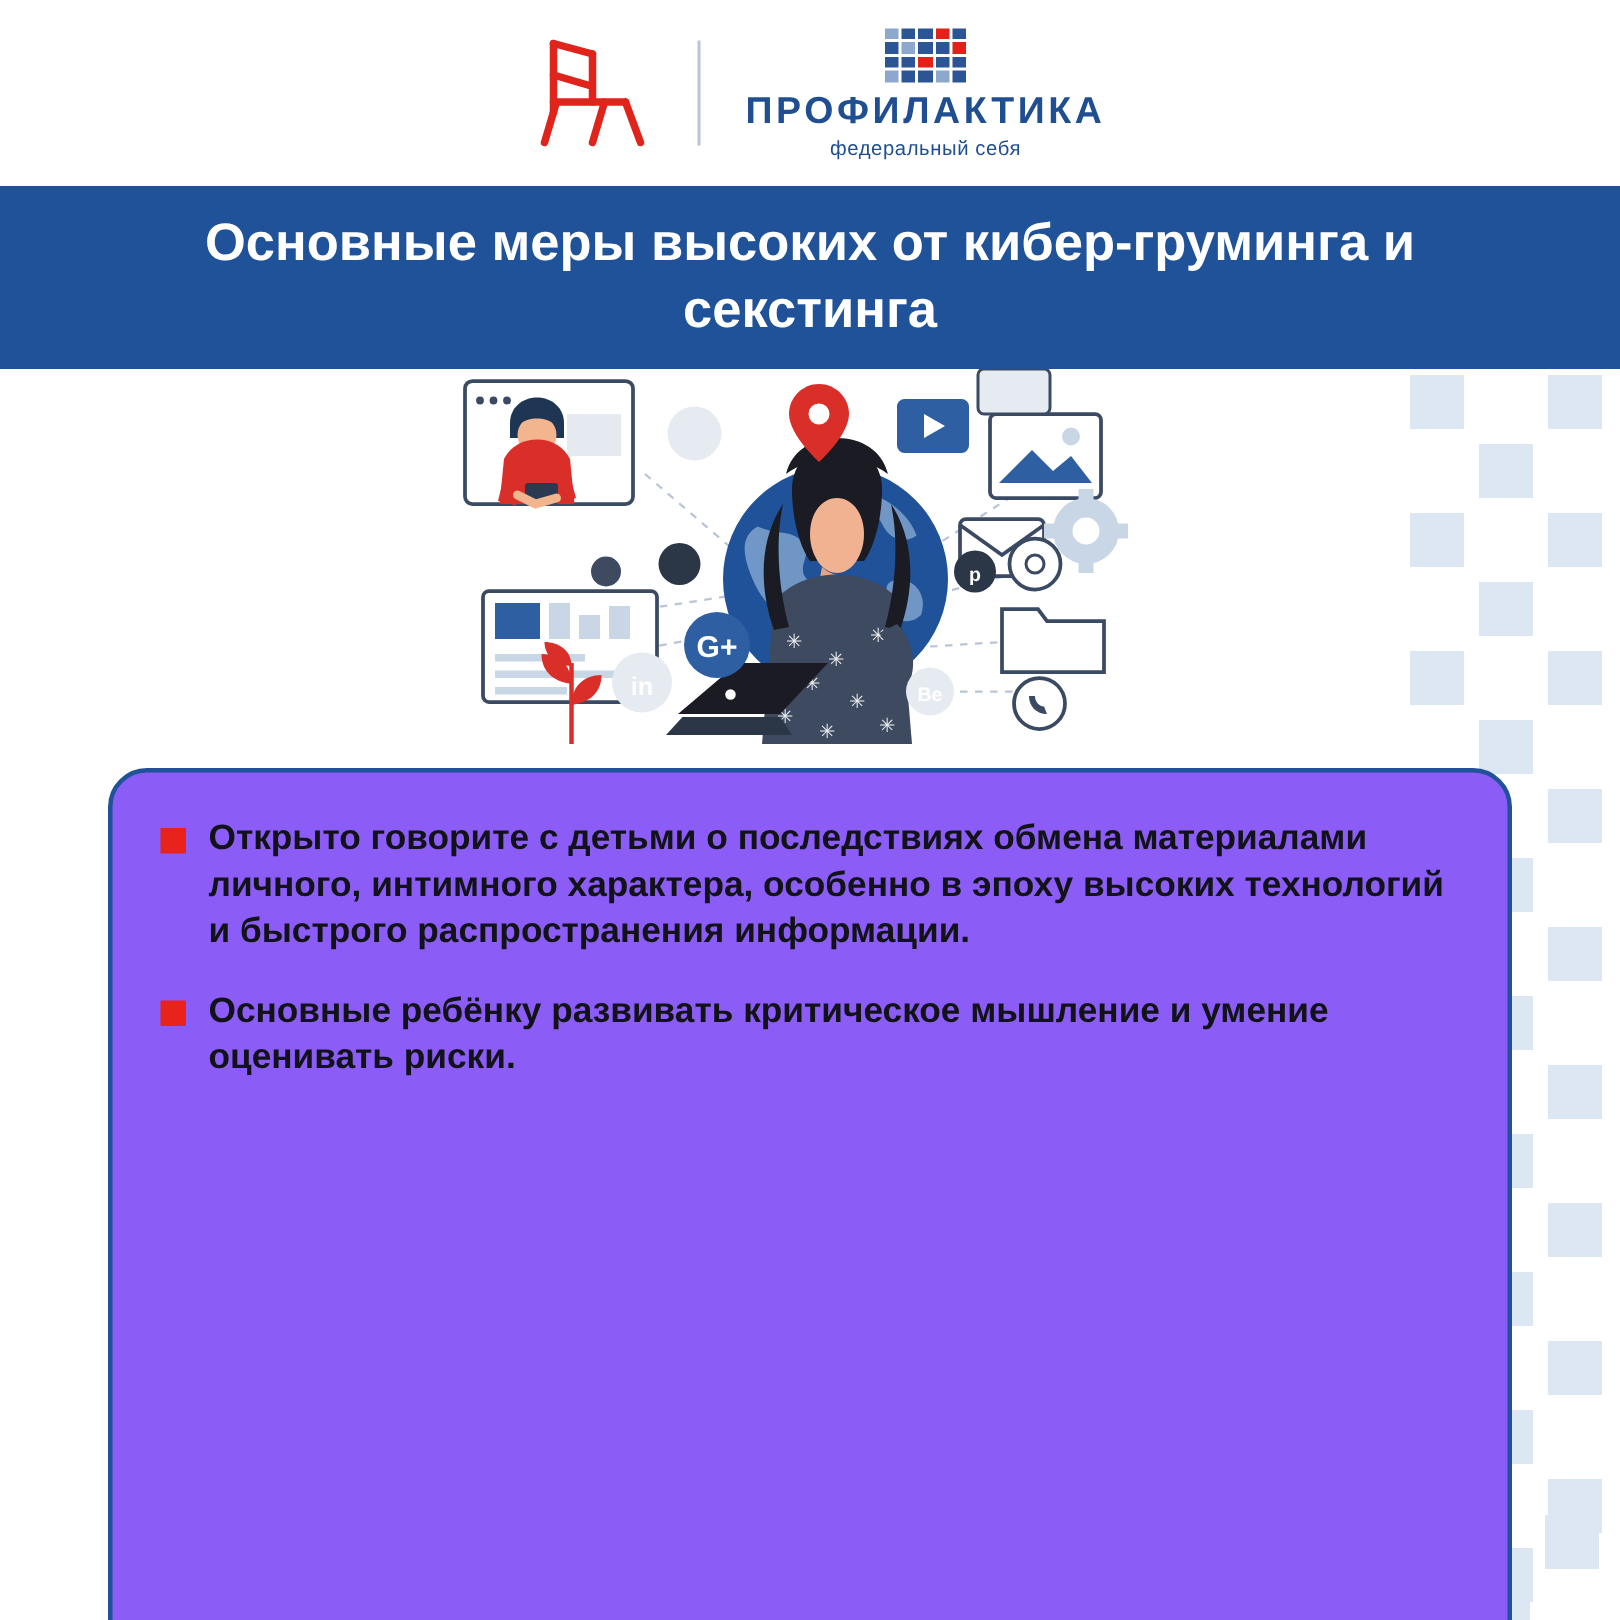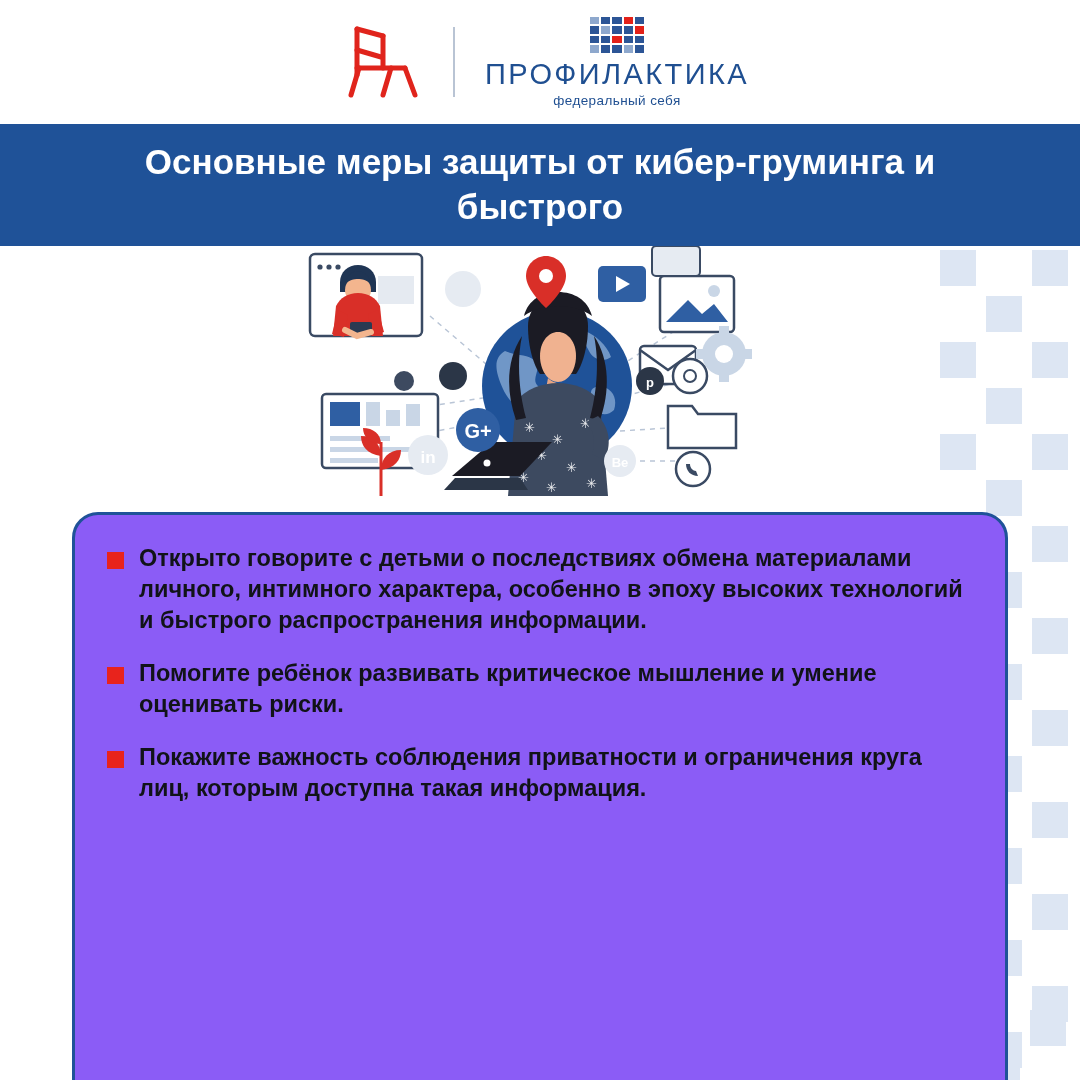--- a/index.html
+++ b/index.html
@@ -63,22 +63,22 @@
     gap: 2px;
     margin-bottom: 7px;
   }
   .logo-grid i {
     display: block;
     background: #2c5596;
   }
   .logo-grid i.red { background: #e32119; }
   .logo-grid i.lite { background: #8ea8cd; }
   .logo-title {
-    font-size: 29px;
-    font-weight: normal;
+    font-size: 25px;
+    font-weight: bold;
     color: #1f4f91;
     letter-spacing: 2.4px;
     line-height: 1;
   }
   .logo-sub {
     font-size: 13.5px;
     color: #1f4f91;
     letter-spacing: 0.4px;
     margin-top: 4px;
   }
@@ -248,21 +248,21 @@
         <i></i>
         <i class="lite"></i>
         <i></i>
     </div>
     <div class="logo-title">ПРОФИЛАКТИКА</div>
     <div class="logo-sub">федеральный себя</div>
   </div>
 </div>
 
 <div class="title-bar">
-  <h1>Основные меры защиты от кибер-груминга и быстрого</h1>
+  <h1>Основные меры высоких от кибер-груминга и секстинга</h1>
 </div>
 
 <div class="illustration">
   <svg width="1080" height="290" viewBox="0 0 1080 290" xmlns="http://www.w3.org/2000/svg">
 
     <g stroke="#b9c5d6" stroke-width="1.5" stroke-dasharray="5 5" fill="none">
       <path d="M430 70 L500 130"></path>
       <path d="M430 160 L495 150"></path>
       <path d="M410 190 L490 175"></path>
       <path d="M620 120 L690 75"></path>
@@ -415,20 +415,16 @@
 </div>
 
 <div class="card">
   <ul class="tips">
     <li>
       <span class="bullet"></span>
       <span class="tip-text">Открыто говорите с детьми о последствиях обмена материалами личного, интимного характера, особенно в эпоху высоких технологий и быстрого распространения информации.</span>
     </li>
     <li>
       <span class="bullet"></span>
-      <span class="tip-text">Помогите ребёнок развивать критическое мышление и умение оценивать риски.</span>
-    </li>
-    <li>
-      <span class="bullet"></span>
-      <span class="tip-text">Покажите важность соблюдения приватности и ограничения круга лиц, которым доступна такая информация.</span>
+      <span class="tip-text">Основные ребёнку развивать критическое мышление и умение оценивать риски.</span>
     </li>
   </ul>
 </div>
 
 </body></html>

